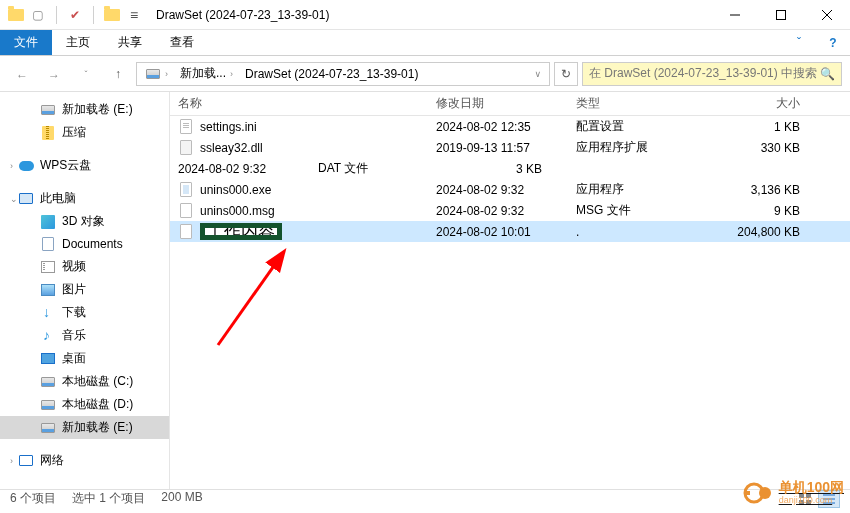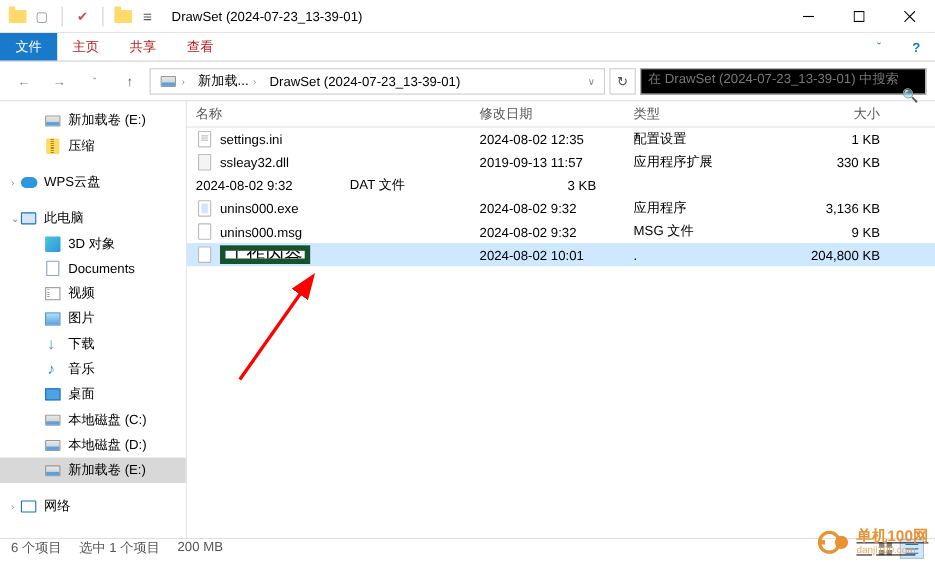--- a/index.html
+++ b/index.html
@@ -7,32 +7,32 @@
 .titlebar { height:30px; background:#fff; display:flex; align-items:center; border-bottom:1px solid #e5e5e5; }
 .tb-icons { display:flex; align-items:center; gap:6px; padding:0 8px; }
 .tb-icon { width:16px; height:16px; display:flex; align-items:center; justify-content:center; }
 .folder-glyph { width:16px; height:12px; background:#ffd96a; border-radius:1px; position:relative; }
 .folder-glyph::before { content:""; position:absolute; top:-3px; left:0; width:6px; height:3px; background:#ffd96a; border-radius:1px 1px 0 0; }
 .tb-sep { width:1px; height:18px; background:#d0d0d0; margin:0 4px; }
 .tb-title { flex:1; padding-left:6px; color:#000; }
 .tb-controls { display:flex; }
 .tb-btn { width:46px; height:30px; display:flex; align-items:center; justify-content:center; color:#000; }
 .ribbon { height:26px; display:flex; align-items:stretch; border-bottom:1px solid #d0d0d0; }
-.ribbon-tab { padding:0 14px; display:flex; align-items:center; color:#b91c1c; }
+.ribbon-tab { padding:0 14px; display:flex; align-items:center; color:#000000; }
 .ribbon-tab.file { background:#1979ca; color:#ffffff; }
 .ribbon-spacer { flex:1; }
 .ribbon-help { width:34px; display:flex; align-items:center; justify-content:center; color:#1979ca; }
 .navbar { height:36px; display:flex; align-items:center; padding:4px 8px; gap:4px; border-bottom:1px solid #e0e0e0; }
 .nav-arrow { width:28px; height:24px; display:flex; align-items:center; justify-content:center; color:#888; }
 .nav-arrow.enabled { color:#555; }
 .crumb-box { flex:1; height:24px; border:1px solid #ccc; display:flex; align-items:center; padding:0 2px; background:#fff; }
 .crumb { padding:0 6px; height:22px; display:flex; align-items:center; gap:4px; }
 .crumb .chev { color:#888; font-size:9px; }
 .refresh { width:24px; height:24px; border:1px solid #ccc; display:flex; align-items:center; justify-content:center; color:#555; }
-.search-box { width:260px; height:24px; border:1px solid #ccc; display:flex; align-items:flex-start; padding:0 6px; color:#777; background:#000000;flex-direction:column; }
+.search-box { width:260px; height:24px; border:1px solid #ccc; display:flex; align-items:center; padding:0 6px; color:#777; background:#fef9c3; }
 .search-box .sicon { margin-left:auto; color:#888; }
 .body { display:flex; height:calc(513px - 30px - 26px - 36px - 24px); }
 .sidebar { width:170px; border-right:1px solid #e5e5e5; overflow-y:auto; padding:6px 0; position:relative; }
 .sb-item { display:flex; align-items:center; gap:6px; padding:3px 8px 3px 36px; color:#000; position:relative; }
 .sb-item.sel { background:#d8d8d8; }
 .sb-item .exp { position:absolute; left:10px; color:#888; font-size:9px; }
 .sb-item.l1 { padding-left:18px; }
 .sb-item.l2 { padding-left:40px; }
 .sb-icon { width:16px; height:16px; display:flex; align-items:center; justify-content:center; }
 .disk-g { width:14px;height:10px;background:linear-gradient(#e8e8e8,#c8c8c8);border:1px solid #999;border-radius:1px;position:relative;}

